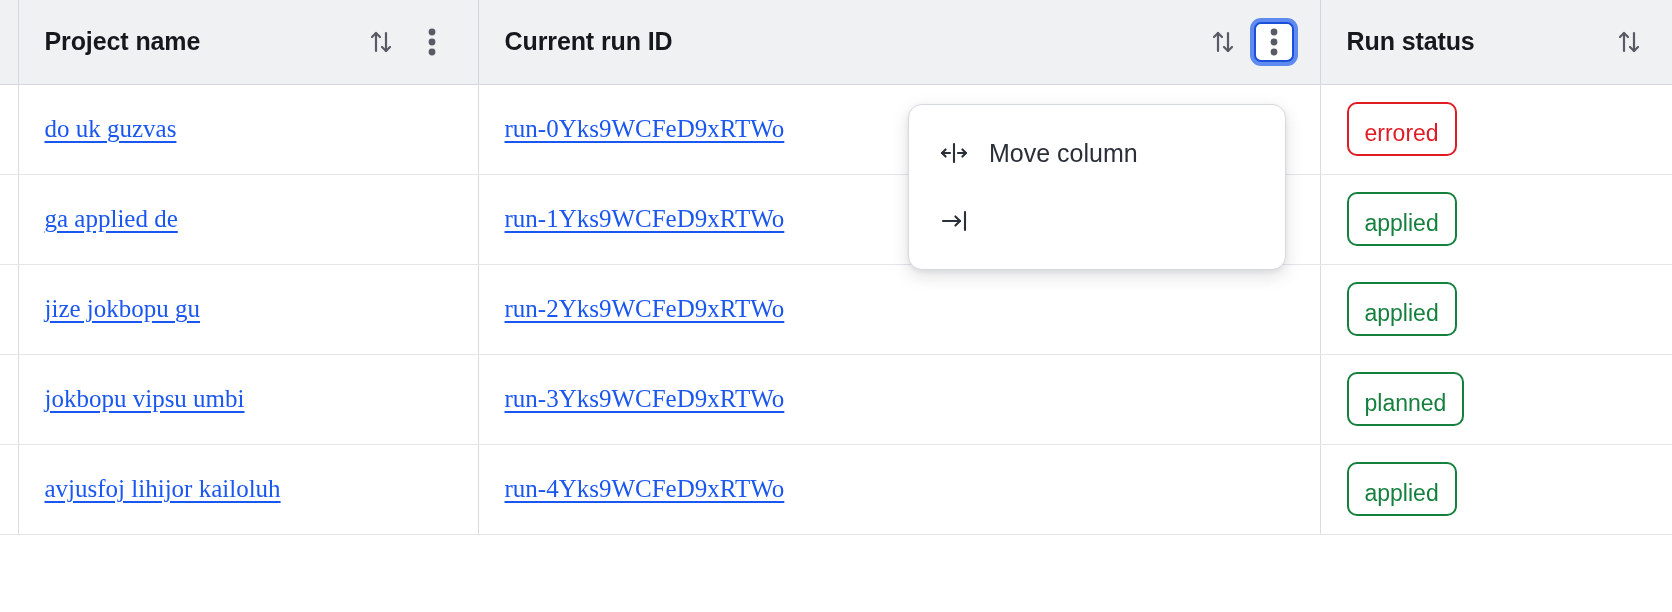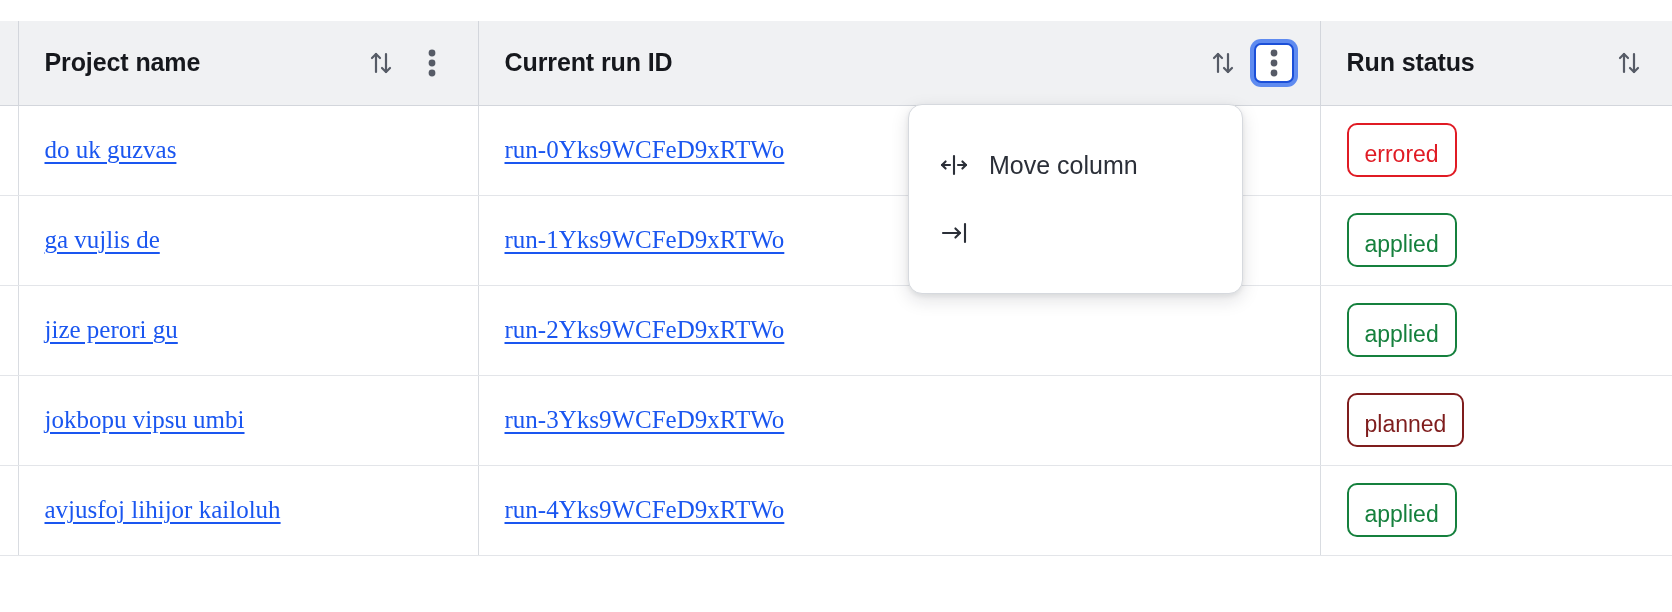--- a/index.html
+++ b/index.html
@@ -16,21 +16,20 @@
     position: relative;
     width: 1672px;
     height: 612px;
     overflow: hidden;
   }
 
   table.data-table {
     border-collapse: collapse;
     table-layout: fixed;
     width: 1672px;
-    margin-top: 21px;
   }
 
   
   col.gutter-col   { width: 18px; }
   col.project-col  { width: 460px; }
   col.runid-col    { width: 842px; }
   col.status-col   { width: 352px; }
 
   
   thead th {
@@ -121,33 +120,33 @@
     display: inline-block;
     font-size: 23px;
     padding: 17px 16px 8px;
     border: 2px solid currentColor;
     border-radius: 10px;
     white-space: nowrap;
     line-height: 1.05;
   }
   .badge.errored { color: #e01b24; }
   .badge.applied { color: #15803d; }
-  .badge.planned { color: #7f1d1d; }
+  .badge.planned { color: #15803d; }
 
   
   .column-menu {
     position: absolute;
     left: 908px;
     top: 104px;
-    width: 335px;
+    width: 378px;
     background: #ffffff;
     border: 1px solid #d6d9de;
     border-radius: 14px;
     box-shadow: 0 6px 18px rgba(20, 24, 35, 0.13), 0 2px 5px rgba(20, 24, 35, 0.07);
-    padding: 26px 0;
+    padding: 14px 0;
     z-index: 40;
   }
   .menu-item {
     display: flex;
     align-items: center;
     gap: 20px;
     padding: 10px 30px;
     height: 68px;
     cursor: pointer;
   }
@@ -247,27 +246,27 @@
 
     <tbody>
       <tr>
         <td class="gutter-cell"></td>
         <td><a class="cell-link">do uk guzvas</a></td>
         <td><a class="cell-link">run-0Yks9WCFeD9xRTWo</a></td>
         <td class="last-cell"><span class="badge errored">errored</span></td>
       </tr>
       <tr>
         <td class="gutter-cell"></td>
-        <td><a class="cell-link">ga vujlis de</a></td>
+        <td><a class="cell-link">ga applied de</a></td>
         <td><a class="cell-link">run-1Yks9WCFeD9xRTWo</a></td>
         <td class="last-cell"><span class="badge applied">applied</span></td>
       </tr>
       <tr>
         <td class="gutter-cell"></td>
-        <td><a class="cell-link">jize perori gu</a></td>
+        <td><a class="cell-link">jize jokbopu gu</a></td>
         <td><a class="cell-link">run-2Yks9WCFeD9xRTWo</a></td>
         <td class="last-cell"><span class="badge applied">applied</span></td>
       </tr>
       <tr>
         <td class="gutter-cell"></td>
         <td><a class="cell-link">jokbopu vipsu umbi</a></td>
         <td><a class="cell-link">run-3Yks9WCFeD9xRTWo</a></td>
         <td class="last-cell"><span class="badge planned">planned</span></td>
       </tr>
       <tr>

